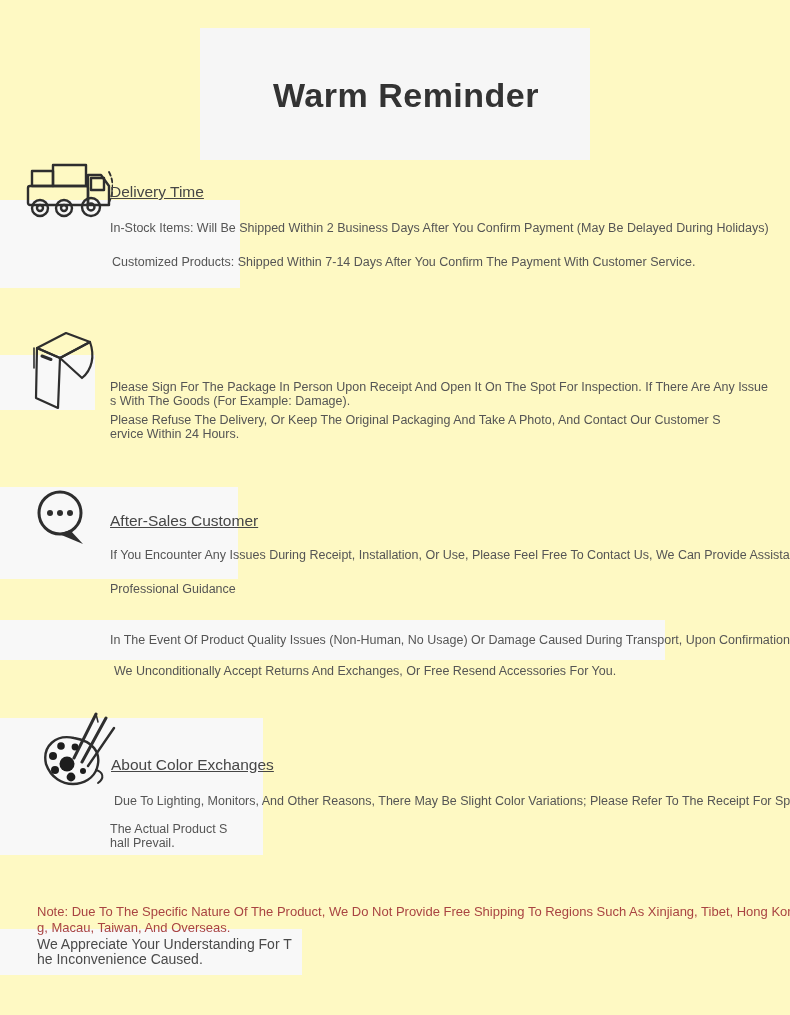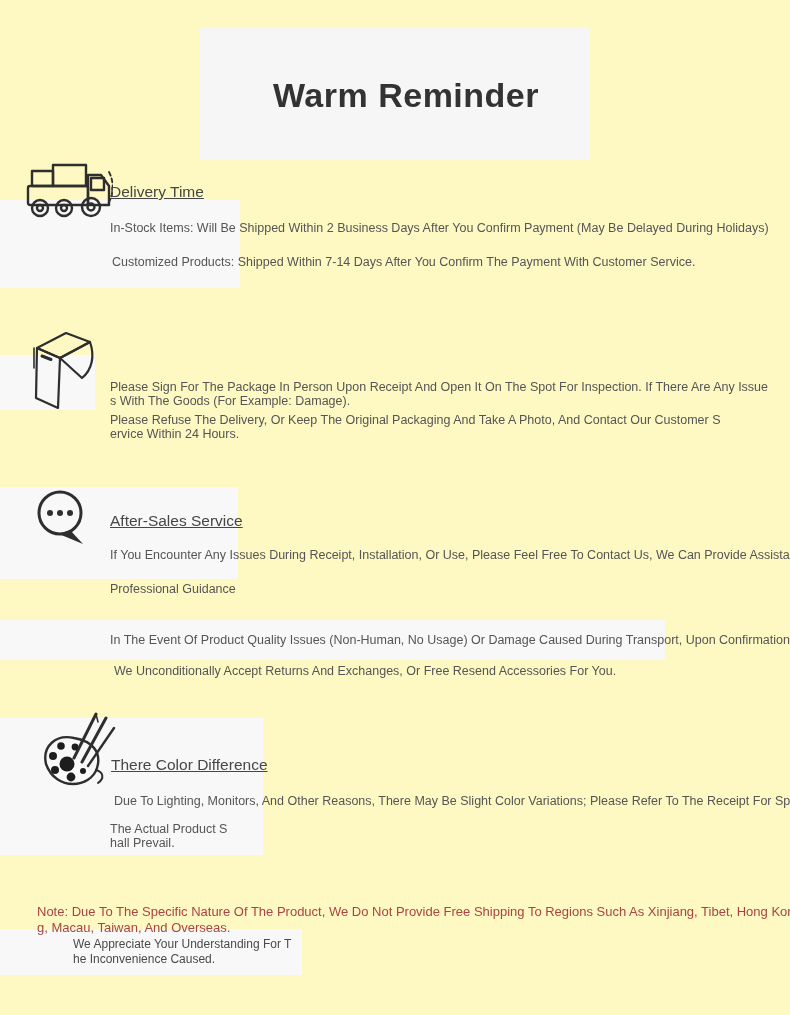--- a/index.html
+++ b/index.html
@@ -48,25 +48,24 @@
     width: 1000px;
     font-size: 13px;
     line-height: 15.5px;
     color: #a94442;
     white-space: pre-line;
   }
   .closing-text {
     position: absolute;
     left: 37px;
     width: 600px;
-    font-size: 12px;
+    font-size: 14px;
     line-height: 15px;
     color: #4a4a4a;
     white-space: pre-line;
-    margin-left: 36px;
   }
   svg { display: block; }
 </style>
 </head>
 <body>
 
 <div id="page">
 
   <div class="patch title-patch" style="left:200px; top:28px; width:390px; height:132px;"></div>
   <div class="patch" style="left:0; top:200px; width:240px; height:88px;"></div>
@@ -114,21 +113,21 @@
 
   <div class="icon-box" style="left:33px; top:488px;">
     <svg width="58" height="60" viewBox="0 0 58 60" fill="none" stroke="#2e2e2e" stroke-width="3" stroke-linejoin="round" stroke-linecap="round">
       <circle cx="27" cy="25" r="21"></circle>
       <circle cx="17" cy="25" r="3" fill="#2e2e2e" stroke="none"></circle>
       <circle cx="27" cy="25" r="3" fill="#2e2e2e" stroke="none"></circle>
       <circle cx="37" cy="25" r="3" fill="#2e2e2e" stroke="none"></circle>
       <path d="M37 42 L50 56 L26 46 Z" fill="#2e2e2e" stroke="none"></path>
     </svg>
   </div>
-  <div class="section-heading" style="top:512px;">After-Sales Service</div>
+  <div class="section-heading" style="top:512px;">After-Sales Customer</div>
   <div class="body-text" style="top:549px;">If You Encounter Any Issues During Receipt, Installation, Or Use, Please Feel Free To Contact Us, We Can Provide Assistance</div>
   <div class="body-text" style="top:583px;">Professional Guidance</div>
   <div class="body-text" style="top:634px;">In The Event Of Product Quality Issues (Non-Human, No Usage) Or Damage Caused During Transport, Upon Confirmation</div>
   <div class="body-text" style="top:665px; left:114px;">We Unconditionally Accept Returns And Exchanges, Or Free Resend Accessories For You.</div>
 
   <div class="icon-box" style="left:40px; top:712px;">
     <svg width="78" height="90" viewBox="0 0 78 90" fill="none" stroke="#2e2e2e" stroke-linejoin="round" stroke-linecap="round">
       <path d="M56 2 L34 46" stroke-width="3"></path>
       <path d="M66 6 L42 50" stroke-width="3"></path>
       <path d="M74 16 L48 54" stroke-width="2.4"></path>
@@ -137,21 +136,21 @@
       <circle cx="27" cy="52" r="7.5" fill="#1d1d1d" stroke="none"></circle>
       <circle cx="13" cy="44" r="4" fill="#1d1d1d" stroke="none"></circle>
       <circle cx="21" cy="34" r="3.8" fill="#1d1d1d" stroke="none"></circle>
       <circle cx="35" cy="35" r="3.4" fill="#1d1d1d" stroke="none"></circle>
       <circle cx="15" cy="58" r="4" fill="#1d1d1d" stroke="none"></circle>
       <circle cx="31" cy="65" r="4.4" fill="#1d1d1d" stroke="none"></circle>
       <circle cx="43" cy="59" r="3" fill="#1d1d1d" stroke="none"></circle>
       <path d="M56 58 C63 60 65 66 58 71" stroke-width="2"></path>
     </svg>
   </div>
-  <div class="section-heading" style="top:756px; left:111px;">There Color Difference</div>
+  <div class="section-heading" style="top:756px; left:111px;">About Color Exchanges</div>
   <div class="body-text" style="top:795px; left:114px;">Due To Lighting, Monitors, And Other Reasons, There May Be Slight Color Variations; Please Refer To The Receipt For Spe</div>
   <div class="body-text" style="top:823px;">The Actual Product S
 hall Prevail.</div>
 
   <div class="note-text" style="top:904px;">Note: Due To The Specific Nature Of The Product, We Do Not Provide Free Shipping To Regions Such As Xinjiang, Tibet, Hong Kon
 g, Macau, Taiwan, And Overseas.</div>
   <div class="closing-text" style="top:937px;">We Appreciate Your Understanding For T
 he Inconvenience Caused.</div>
 
 </div>

